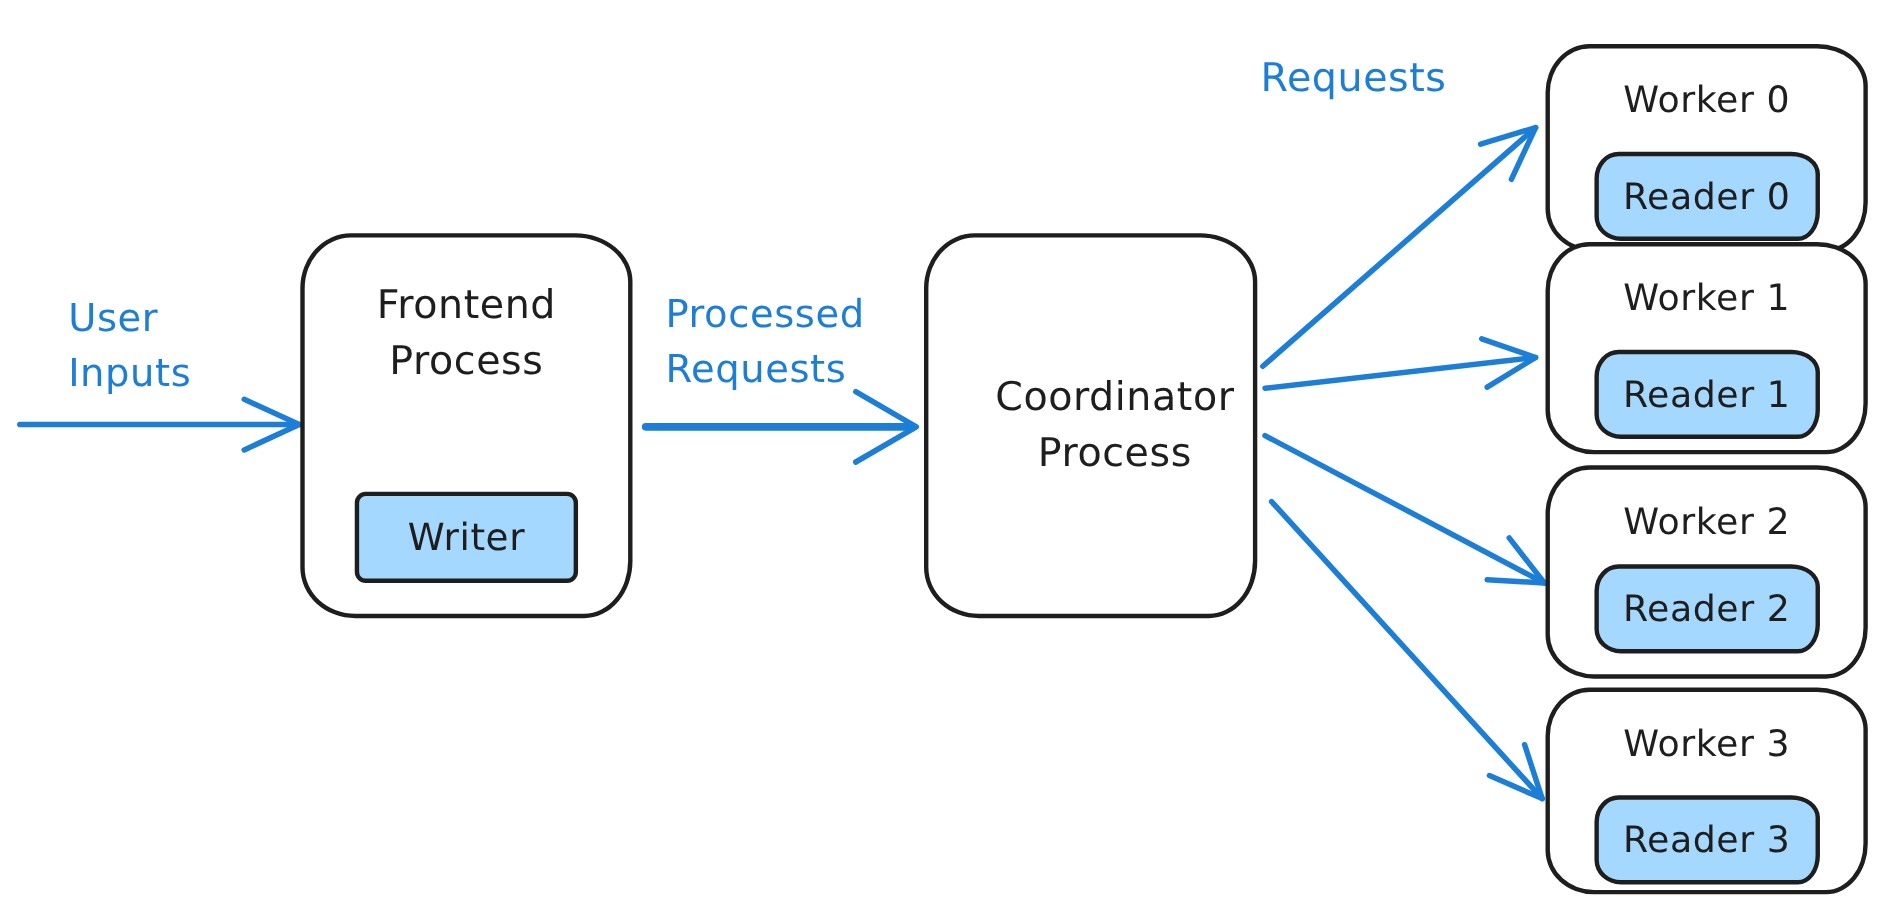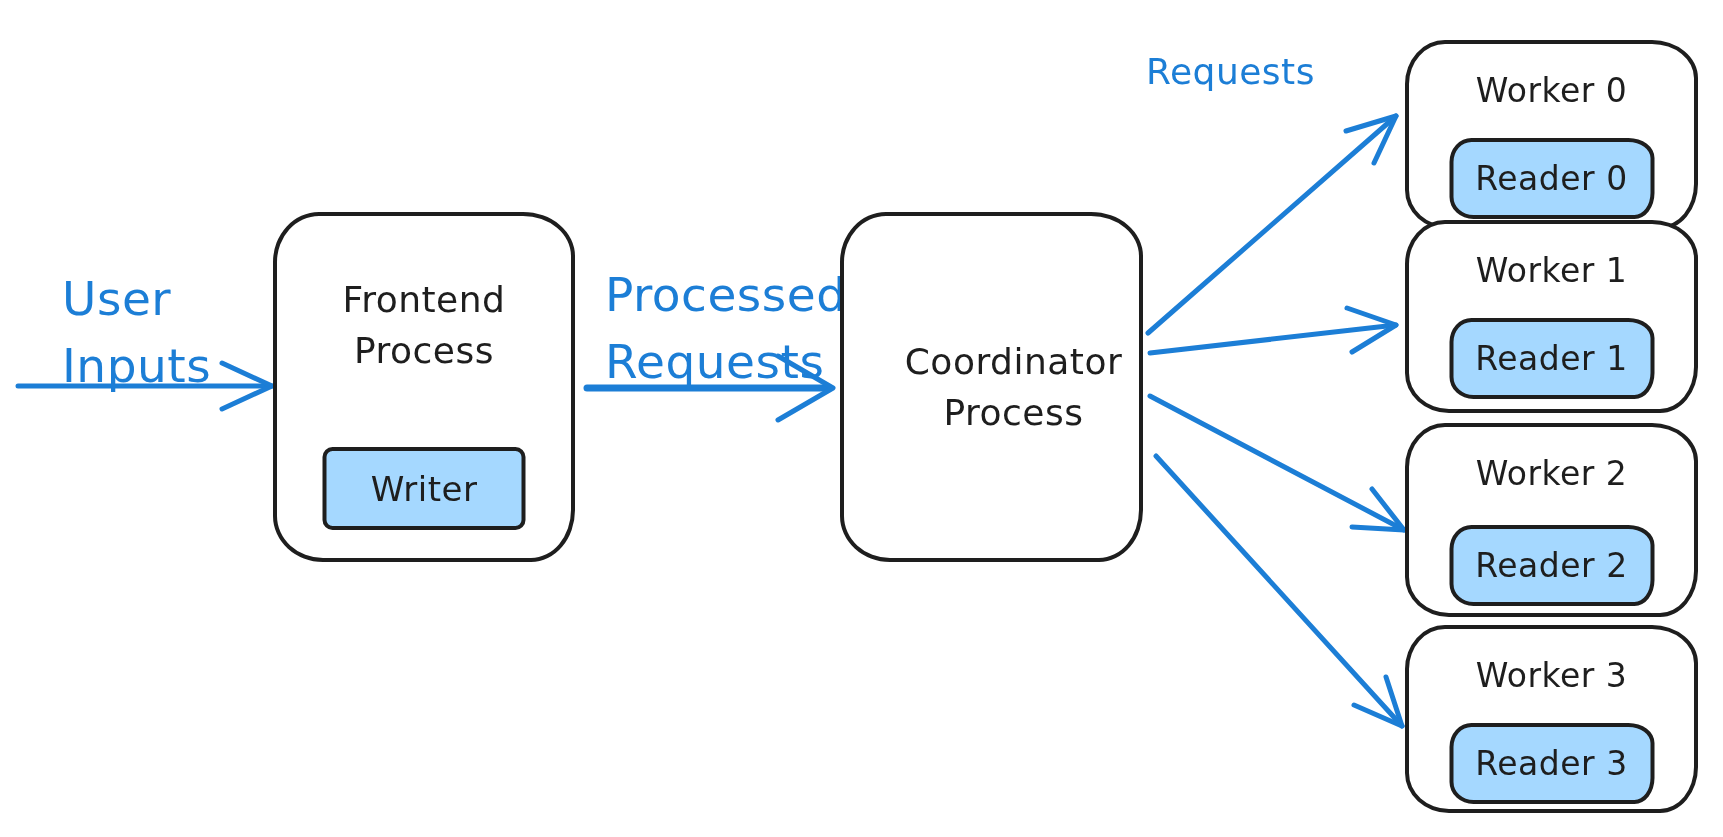--- a/index.html
+++ b/index.html
@@ -31,21 +31,21 @@
     width:302px;height:350px;
     border-radius:46px 52px 44px 50px / 50px 44px 52px 46px;
   }
   .node-title{
     color:var(--ink);
     font-size:36px;
     line-height:1.42;
     text-align:center;
     letter-spacing:0.5px;
   }
-  .frontend-title{padding-top:58px;}
+  .frontend-title{padding-top:36px;}
   .coord-center{
     width:100%;height:100%;
     display:flex;align-items:center;justify-content:center;padding-left:44px;
   }
   .chip{
     position:absolute;
     left:50%;transform:translateX(-50%);
     background:var(--fill);
     border:4px solid var(--ink);
     border-radius:22px 26px 20px 24px / 24px 20px 26px 22px;
@@ -61,21 +61,21 @@
   }
   .worker-title{
     margin-top:24px;
     font-size:33px;
   }
   .reader-chip{top:94px;width:205px;height:81px;font-size:33px;}
   
   .label-blue{
     position:absolute;
     color:var(--accent);
-    font-size:47px;
+    font-size:35px;
     line-height:1.42;
     letter-spacing:0.5px;
   }
 </style>
 </head>
 <body>
 
 <div class="canvas">
 
   <svg class="arrows" viewBox="0 0 1723 837">
@@ -147,21 +147,21 @@
 
   <div class="node worker" style="top:220px;height:193px;">
     <div class="node-title worker-title">Worker 1</div>
     <div class="chip reader-chip">
       <span>Reader 1</span>
     </div>
   </div>
 
   <div class="node worker" style="top:423px;height:194px;">
     <div class="node-title worker-title">Worker 2</div>
-    <div class="chip reader-chip" style="top:98px;">
+    <div class="chip reader-chip" style="top:86px;">
       <span>Reader 2</span>
     </div>
   </div>
 
   <div class="node worker" style="top:625px;height:188px;">
     <div class="node-title worker-title">Worker 3</div>
     <div class="chip reader-chip">
       <span>Reader 3</span>
     </div>
   </div>

